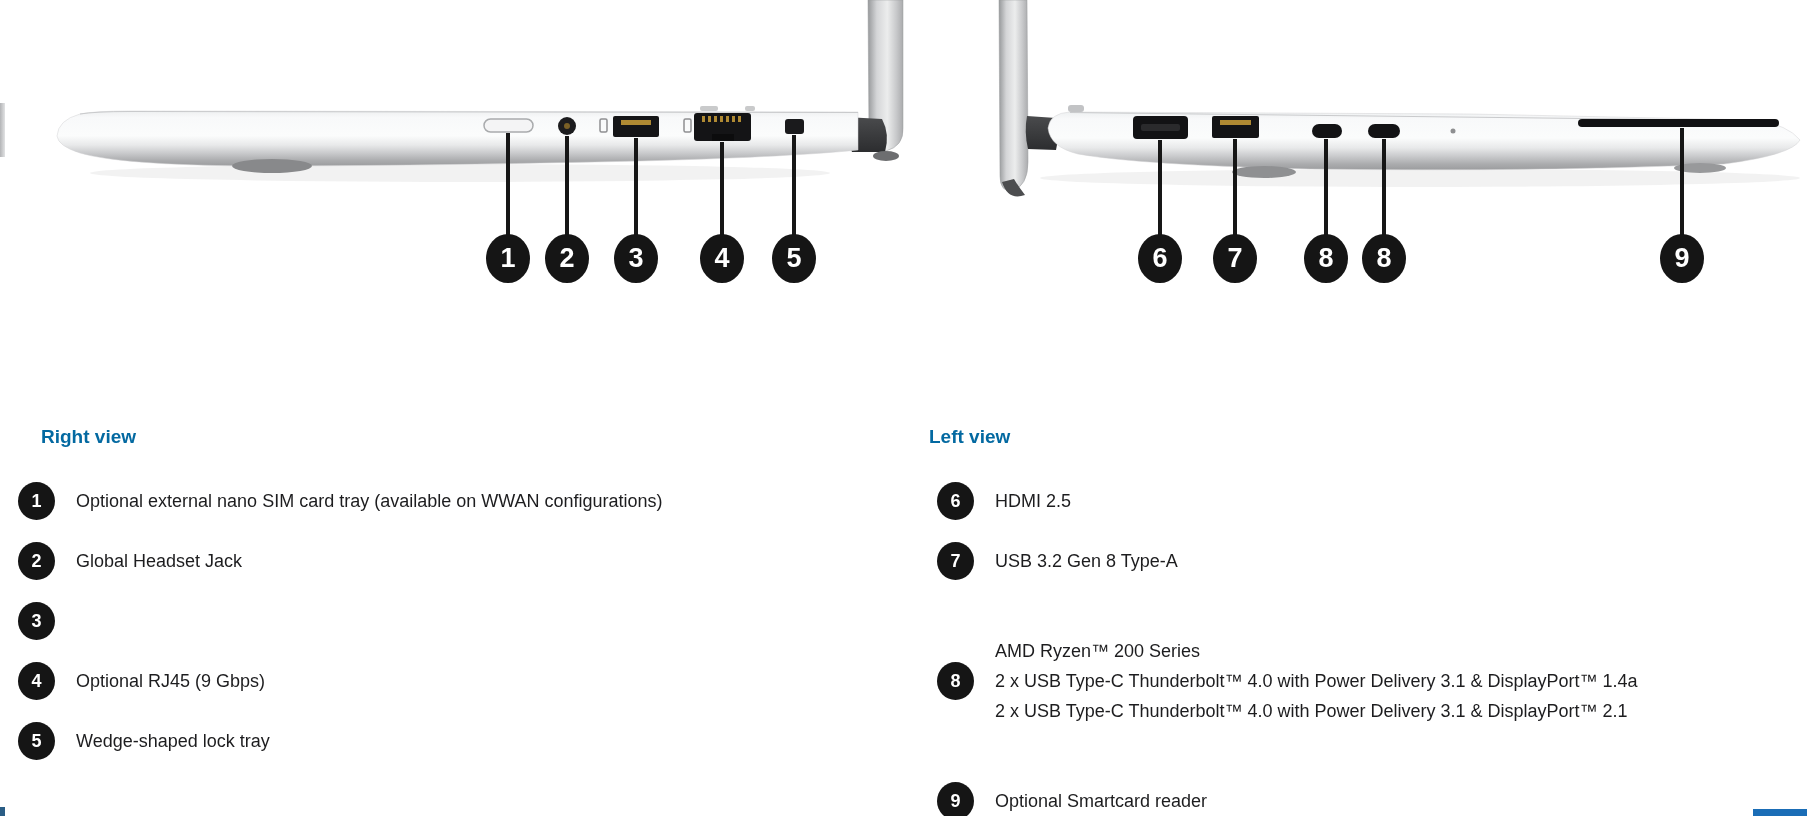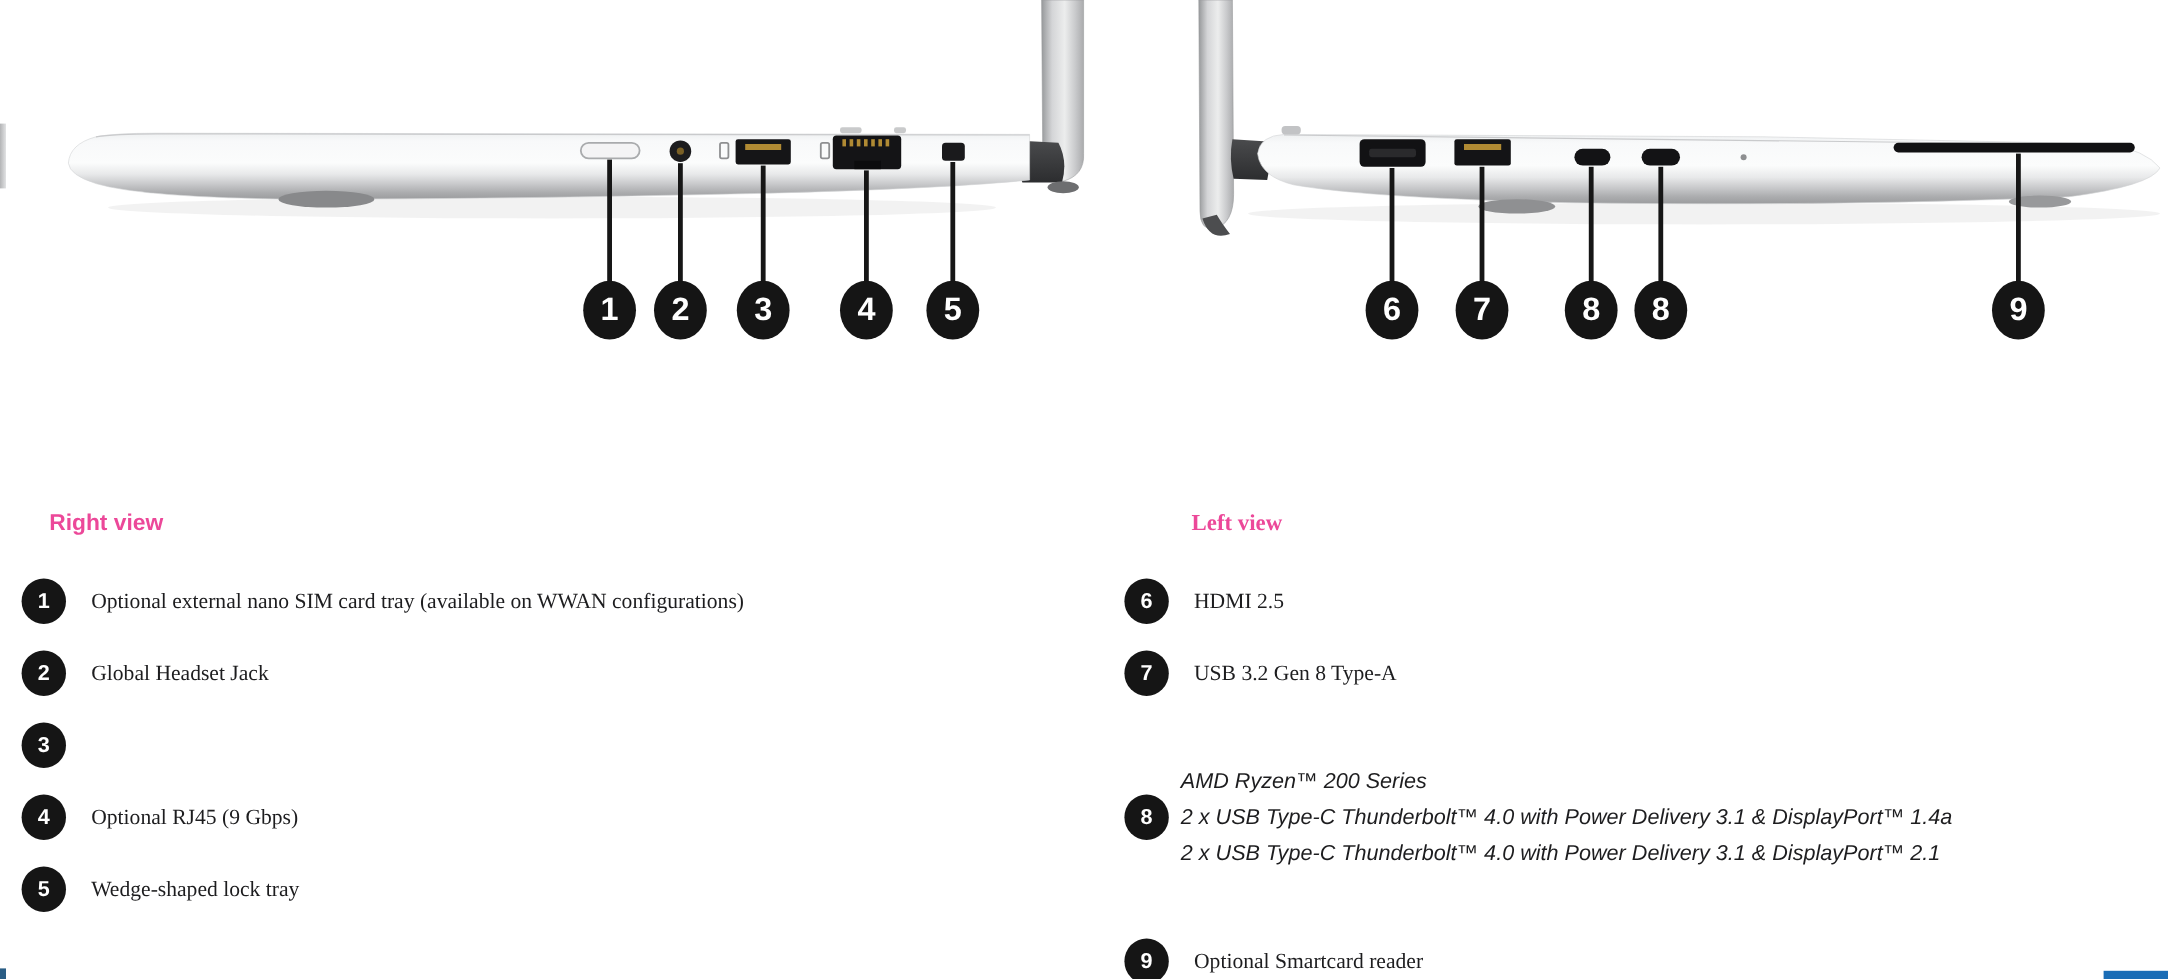--- a/index.html
+++ b/index.html
@@ -20,37 +20,37 @@
   .callout-line{position:absolute;width:3.5px;background:#161616;}
   .callout-bubble{
     position:absolute;width:44px;height:49px;border-radius:50%;
     background:var(--callout);color:#fff;
     display:flex;align-items:center;justify-content:center;
     font-size:27px;font-weight:bold;
   }
   
   .legend-heading{
     position:absolute;top:424px;font-size:19px;font-weight:bold;
-    color:#ec4899;line-height:26px;
+    color:#0369a1;line-height:26px;
   }
   #legend-heading-right{left:41px;}
-  #legend-heading-left{left:993px;font-family:Liberation Serif, serif;}
+  #legend-heading-left{left:929px;}
   .legend-col{position:absolute;top:0;width:840px;height:816px;}
   #legend-left{left:18px;}
   #legend-right{left:937px;}
   .legend-row{position:absolute;left:0;display:flex;align-items:center;height:38px;}
   .legend-row.multi{height:150px;}
   .legend-bubble{
     flex:0 0 37px;width:37px;height:38px;border-radius:50%;
     background:var(--callout);color:#fff;
     display:flex;align-items:center;justify-content:center;
     font-size:18px;font-weight:bold;
   }
-  .legend-text{margin-left:21px;font-size:18px;color:var(--textDark);white-space:nowrap;font-family:Liberation Serif, serif;}
-  .legend-lines{margin-left:10px;font-size:18px;color:var(--textDark);font-style:italic;}
+  .legend-text{margin-left:21px;font-size:18px;color:var(--textDark);white-space:nowrap;}
+  .legend-lines{margin-left:21px;font-size:18px;color:var(--textDark);}
   .legend-lines .line{height:30px;line-height:30px;white-space:nowrap;}
   .legend-lines .line.gap{margin-top:30px;}
   
   #left-photo-sliver{position:absolute;left:0;top:103px;width:5px;height:54px;
     background:linear-gradient(90deg,#b3b4b6,#e2e3e4);}
   #blue-fragment-bottom-left{position:absolute;left:0;top:807px;width:5px;height:9px;background:var(--accentFrag);}
   #blue-bar-bottom-right{position:absolute;left:1753px;top:809px;width:54px;height:7px;background:var(--accentBar);}
 </style>
 </head>
 <body>

